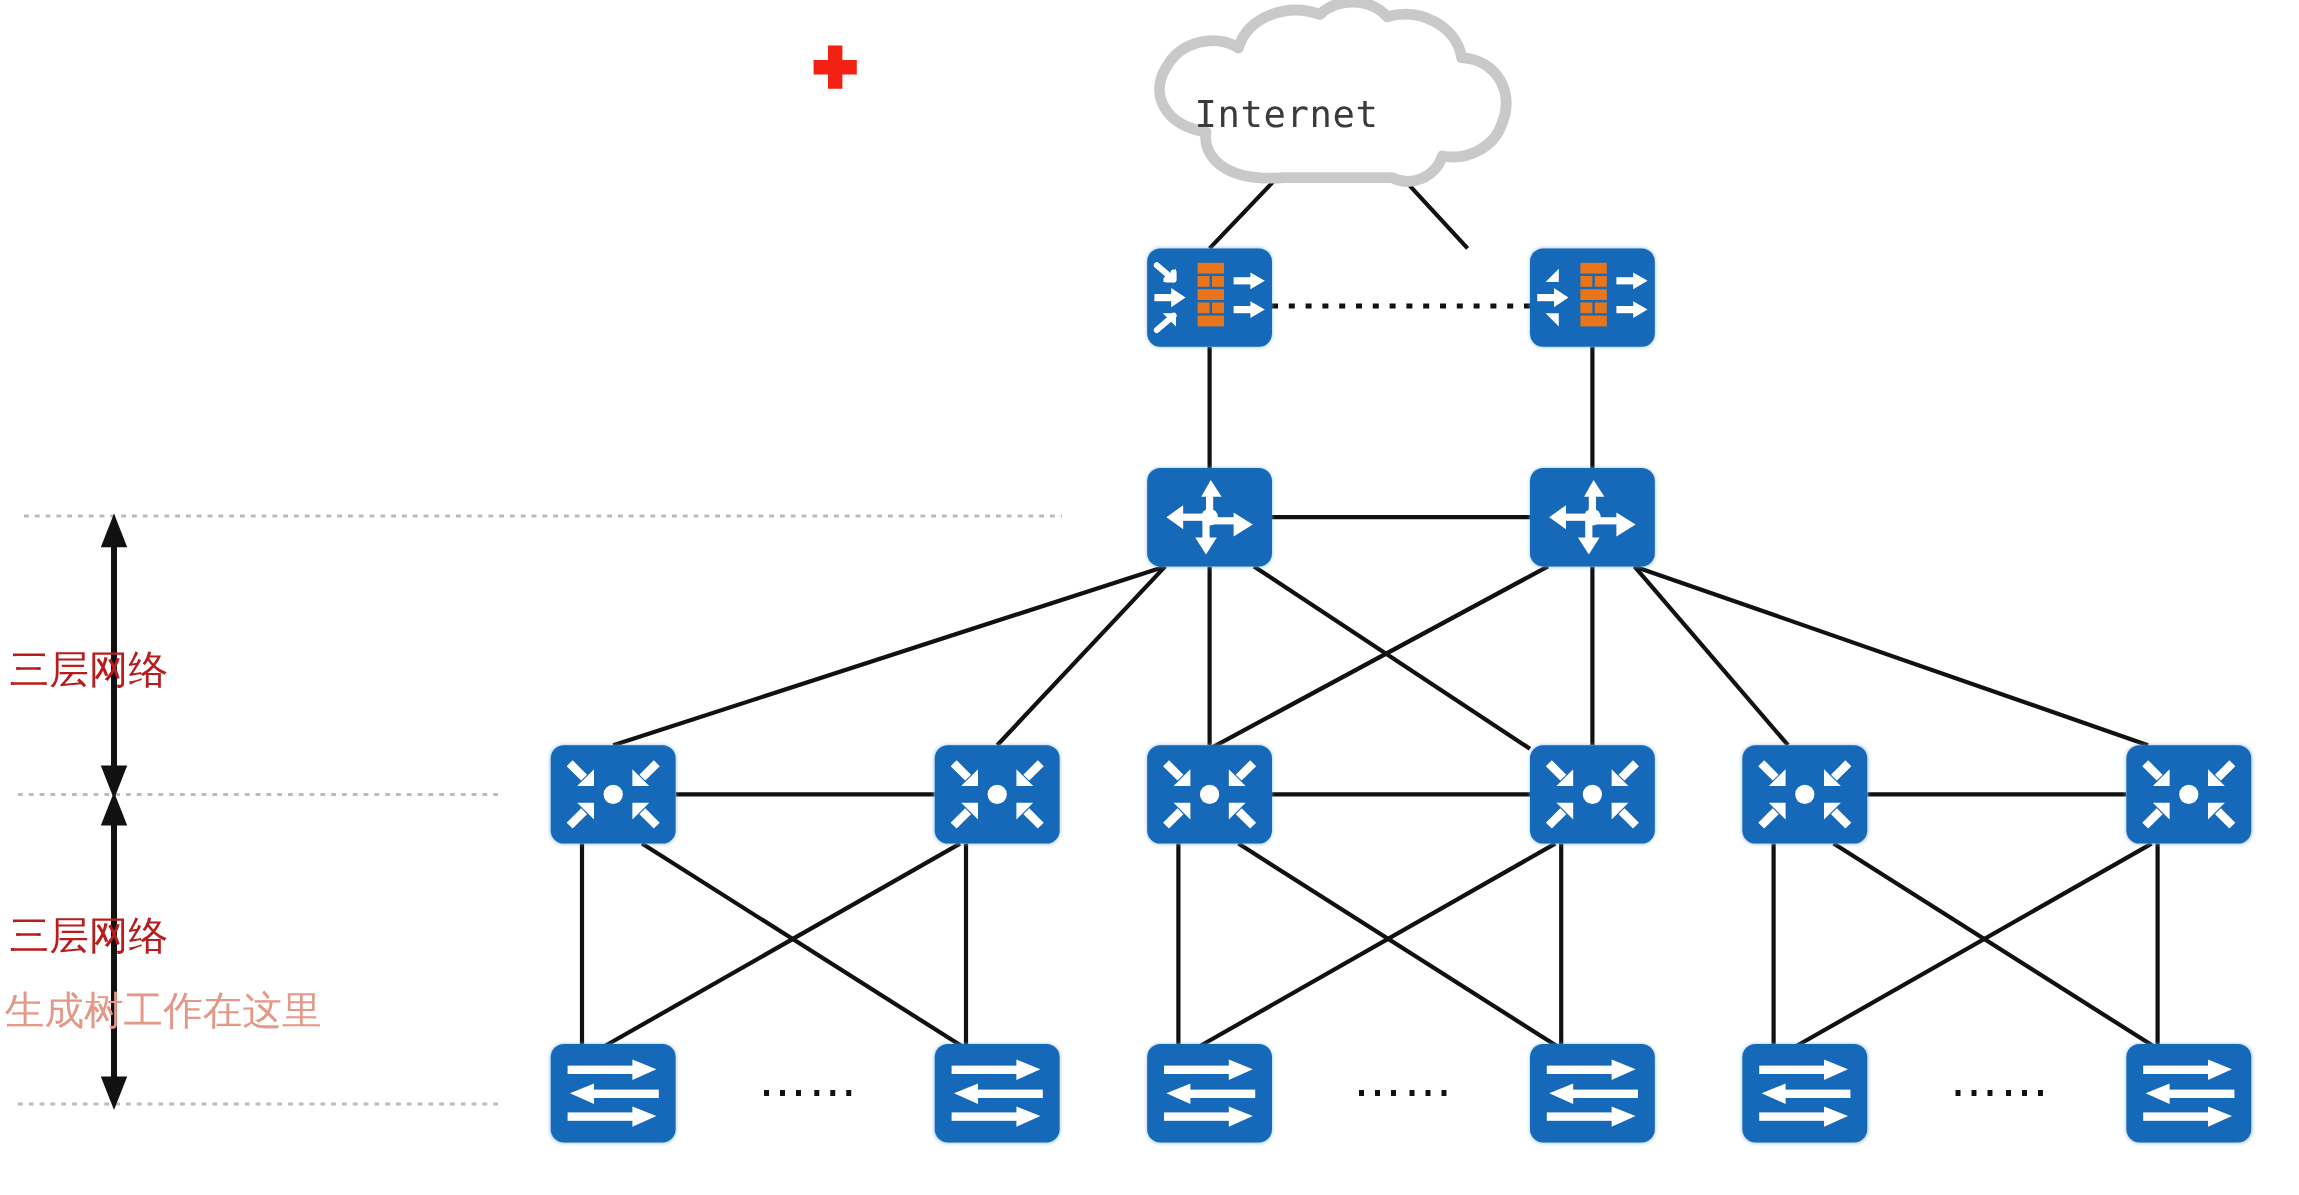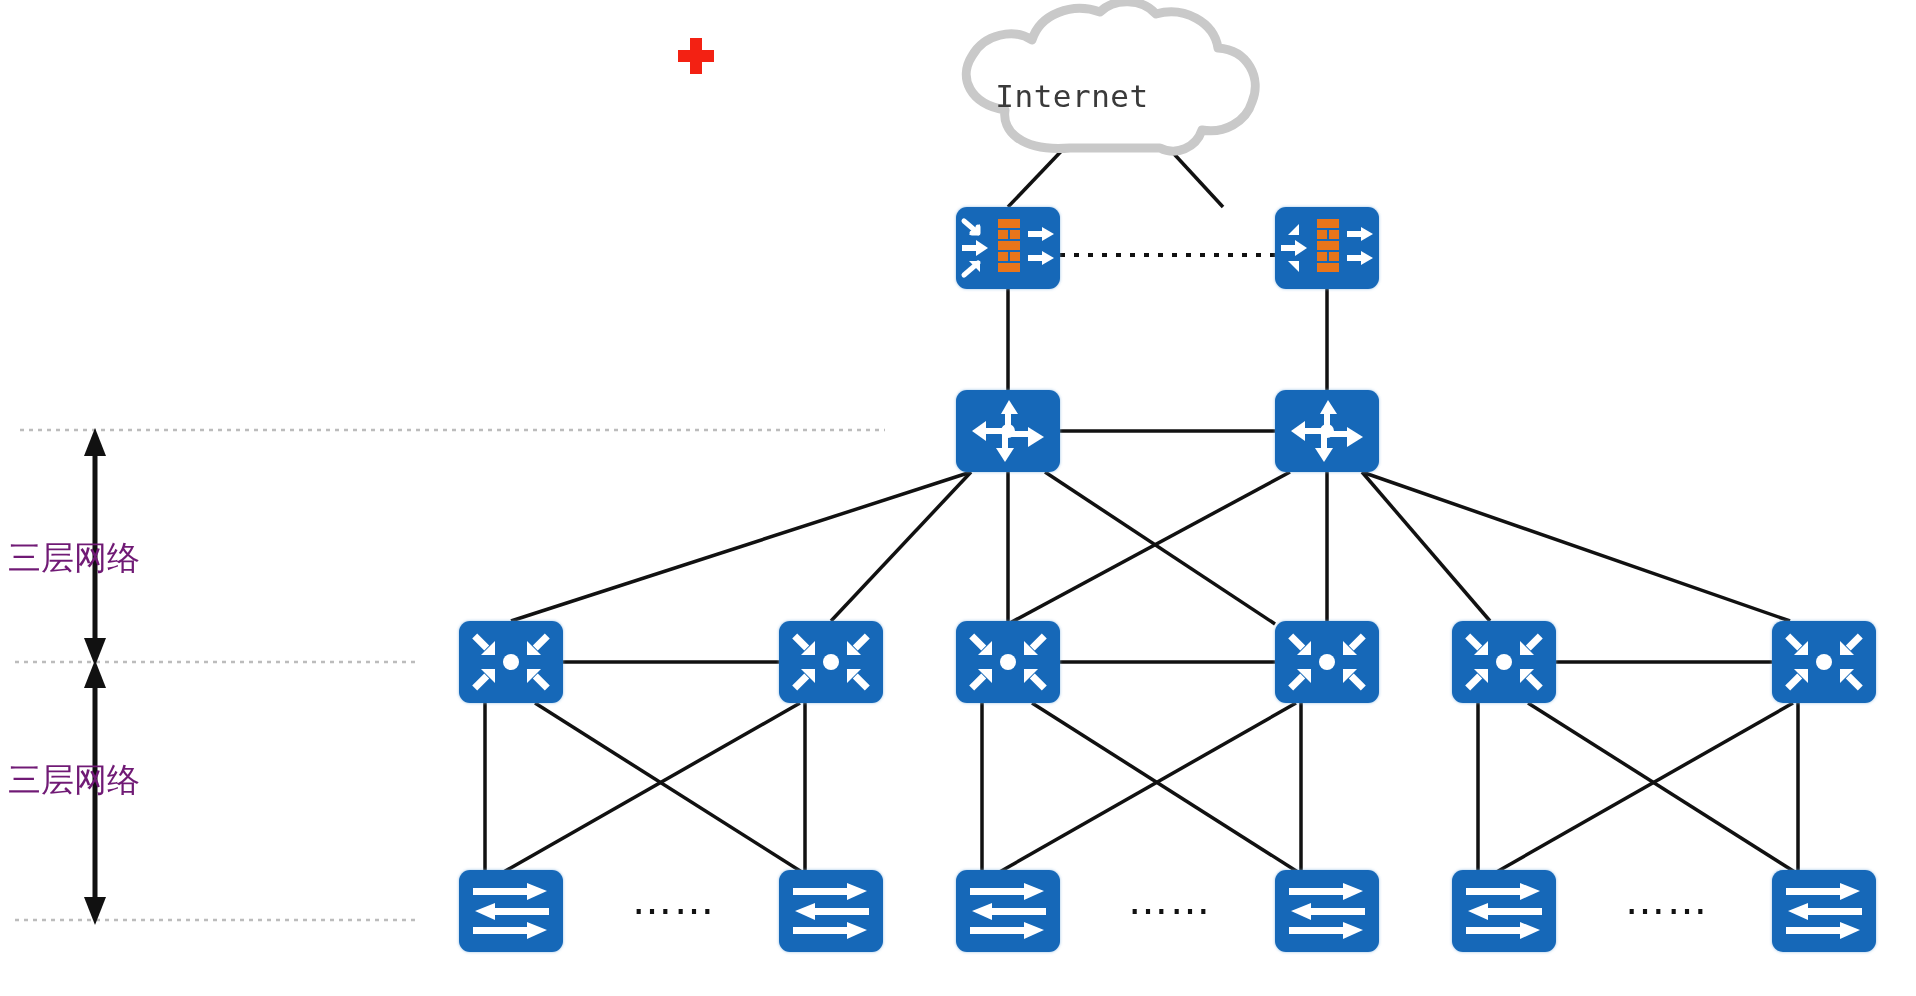--- a/index.html
+++ b/index.html
@@ -38,21 +38,21 @@
     font-family: "DejaVu Sans Mono", "Liberation Mono", monospace;
     font-size: 31px;
     color: #3a3a3a;
     letter-spacing: 0.5px;
     white-space: nowrap;
   }
   .zone-label {
     position: absolute;
     font-family: "DejaVu Sans", sans-serif;
     font-size: 33px;
-    color: #701a75;
+    color: #b91c1c;
     white-space: nowrap;
   }
   .zone-label.accent {
     color: #e49887;
   }
   .ellipsis {
     position: absolute;
     font-family: "DejaVu Sans", sans-serif;
     font-size: 40px;
     line-height: 1;
@@ -153,20 +153,21 @@
   <div class="redmark" style="left:676px; top:36px;">
     <svg width="40" height="40" viewBox="0 0 40 40" xmlns="http://www.w3.org/2000/svg">
       <path d="M14 2 H26 V14 H38 V26 H26 V38 H14 V26 H2 V14 H14 Z" fill="#f32113"></path>
     </svg>
   </div>
 
   <div class="cloud-label" style="left:1072px; top:78px; transform:translateX(-50%);">Internet</div>
 
   <div class="zone-label" style="left:8px; top:536px;">三层网络</div>
   <div class="zone-label" style="left:8px; top:758px;">三层网络</div>
+  <div class="zone-label accent" style="left:4px; top:820px;">生成树工作在这里</div>
 
   <div class="ellipsis" style="left:632px; top:880px;">……</div>
   <div class="ellipsis" style="left:1128px; top:880px;">……</div>
   <div class="ellipsis" style="left:1625px; top:880px;">……</div>
 
   <div class="node" style="left:956px; top:207px;">
     <svg viewBox="0 0 104 82" xmlns="http://www.w3.org/2000/svg">
       <g fill="#ffffff">
         <path d="M8 14 L22 26 M22 26 L16 26 M22 26 L22 20" stroke="#fff" stroke-width="5" fill="none" stroke-linecap="round"></path>
         <polygon points="24,28 13,28 24,17"></polygon>

